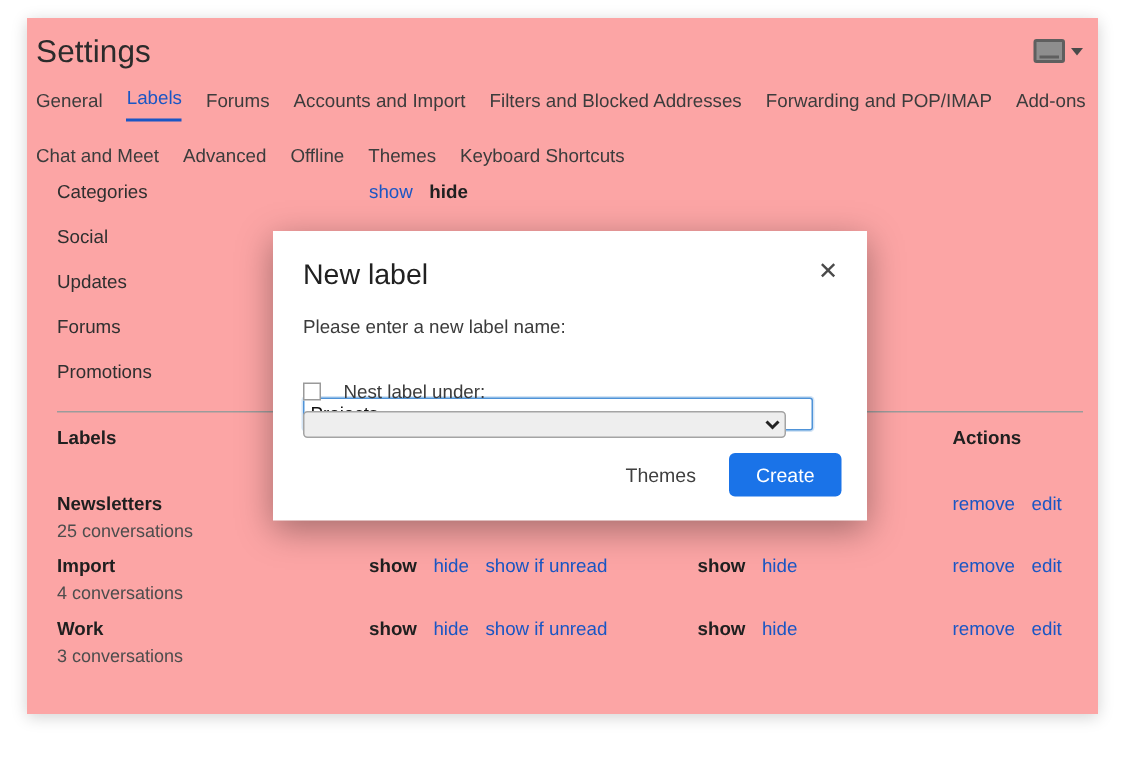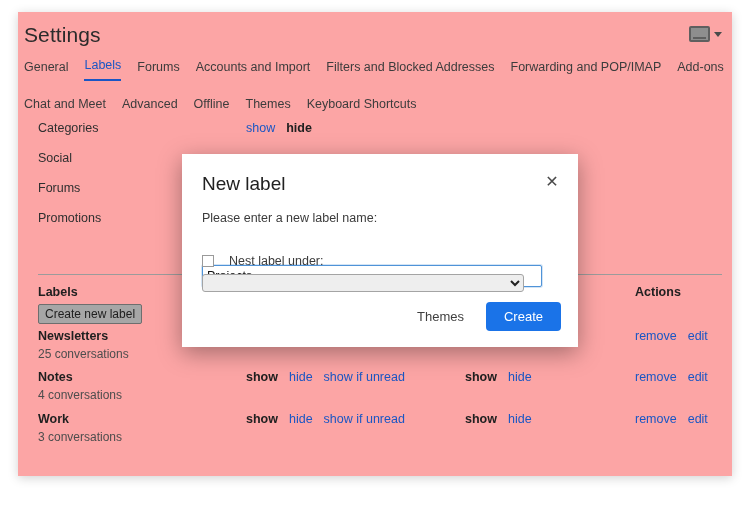--- a/index.html
+++ b/index.html
@@ -334,43 +334,45 @@
         <div class="cat-name" style="top:4px">Categories</div>
         <div class="acts col-show" style="top:4px">
           <span class="lnk">show</span><span class="cur">hide</span>
         </div>
       </div>
 
       <div class="row" style="height:30px">
         <div class="cat-name" style="top:4px">Social</div>
       </div>
 
+      <div class="row" style="height:30px">
+        <div class="cat-name" style="top:4px">Updates</div>
+      </div>
 
       <div class="row" style="height:30px">
         <div class="cat-name" style="top:4px">Forums</div>
       </div>
 
       <div class="row" style="height:30px">
         <div class="cat-name" style="top:4px">Promotions</div>
       </div>
 
       <div class="divider" style="top:157px"></div>
 
       <div class="sec-head" style="left:20px; top:168px">Labels</div>
       <div class="sec-head" style="left:617px; top:168px">Actions</div>
 
-      <button class="create-btn" style="top:187px">Create new label</button>
 
       <div class="lbl-name" style="top:212px">Newsletters</div>
       <div class="lbl-count" style="top:230px">25 conversations</div>
       <div class="acts col-right" style="top:212px">
         <span class="lnk">remove</span><span class="lnk">edit</span>
       </div>
 
-      <div class="lbl-name" style="top:253px">Notes</div>
+      <div class="lbl-name" style="top:253px">Import</div>
       <div class="lbl-count" style="top:271px">4 conversations</div>
       <div class="acts col-show" style="top:253px">
         <span class="cur">show</span><span class="lnk">hide</span><span class="lnk">show if unread</span>
       </div>
       <div class="acts col-mid" style="top:253px">
         <span class="cur">show</span><span class="lnk">hide</span>
       </div>
       <div class="acts col-right" style="top:253px">
         <span class="lnk">remove</span><span class="lnk">edit</span>
       </div>

